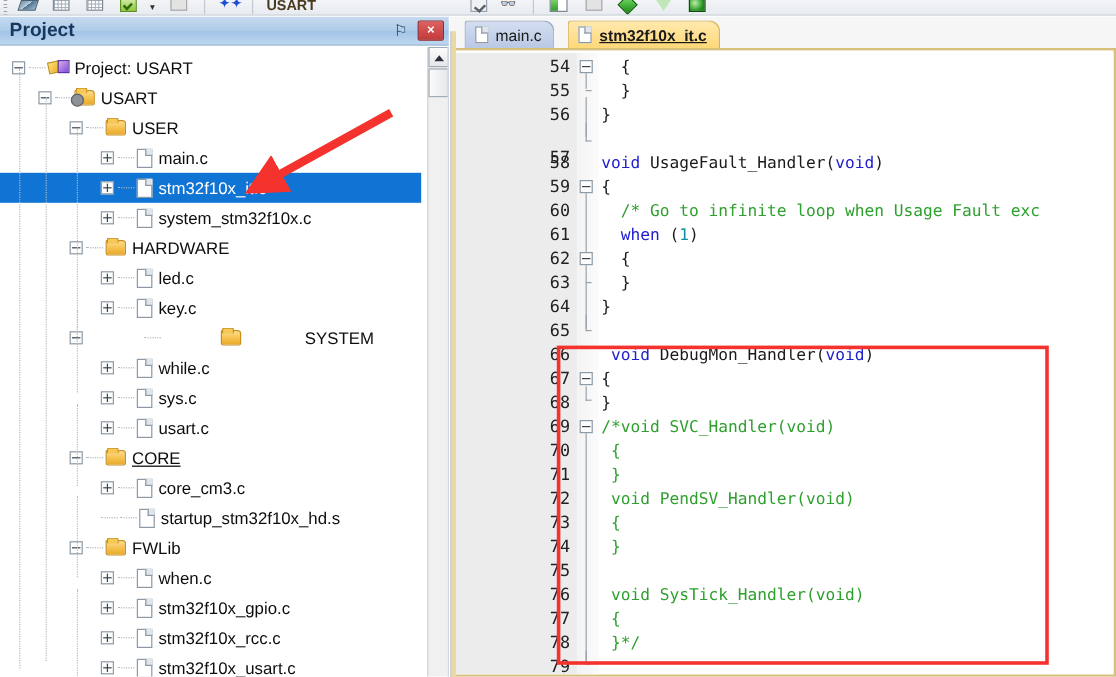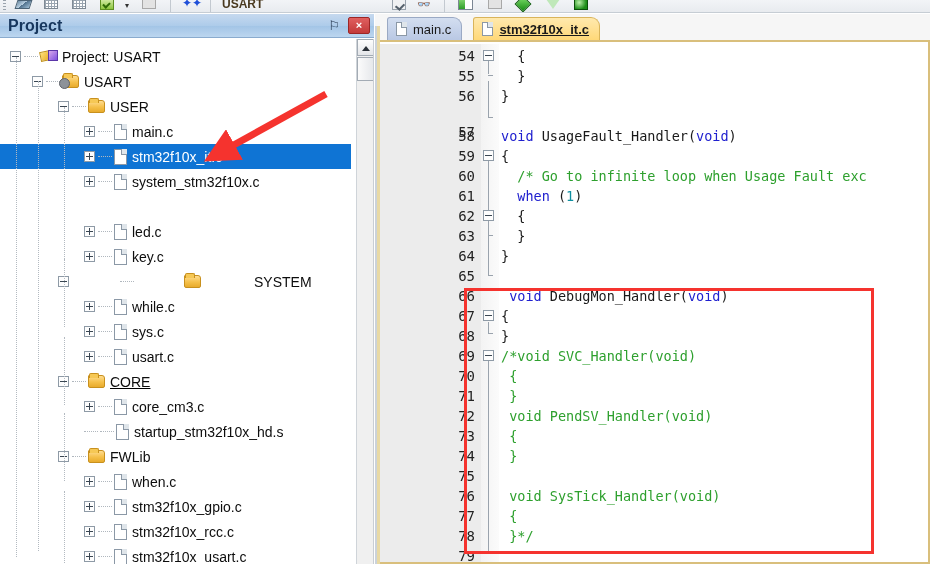--- a/index.html
+++ b/index.html
@@ -250,20 +250,26 @@
           <span class="expander plus"></span>
           <span class="dots"></span>
           <span class="ic-file"></span>
           <span class="tlabel">stm32f10x_it.c</span>
         </div>
         <div class="tnode" style="top: 130px; left: 0px; padding-left: 84px;">
           <span class="expander plus"></span>
           <span class="dots"></span>
           <span class="ic-file"></span>
           <span class="tlabel">system_stm32f10x.c</span>
+        </div>
+        <div class="tnode" style="top: 155px; left: 0px; padding-left: 58px;">
+          <span class="expander"></span>
+          <span class="dots"></span>
+          <span class="ic-folder"></span>
+          <span class="tlabel">HARDWARE</span>
         </div>
         <div class="tnode" style="top: 180px; left: 0px; padding-left: 84px;">
           <span class="expander plus"></span>
           <span class="dots"></span>
           <span class="ic-file"></span>
           <span class="tlabel">led.c</span>
         </div>
         <div class="tnode" style="top: 205px; left: 0px; padding-left: 84px;">
           <span class="expander plus"></span>
           <span class="dots"></span>

